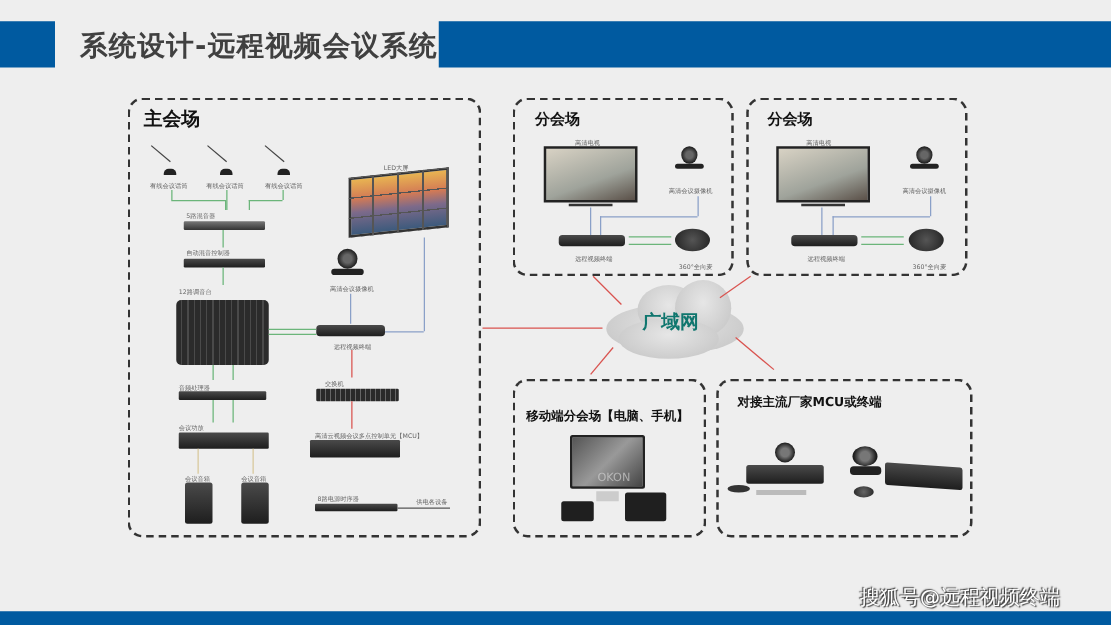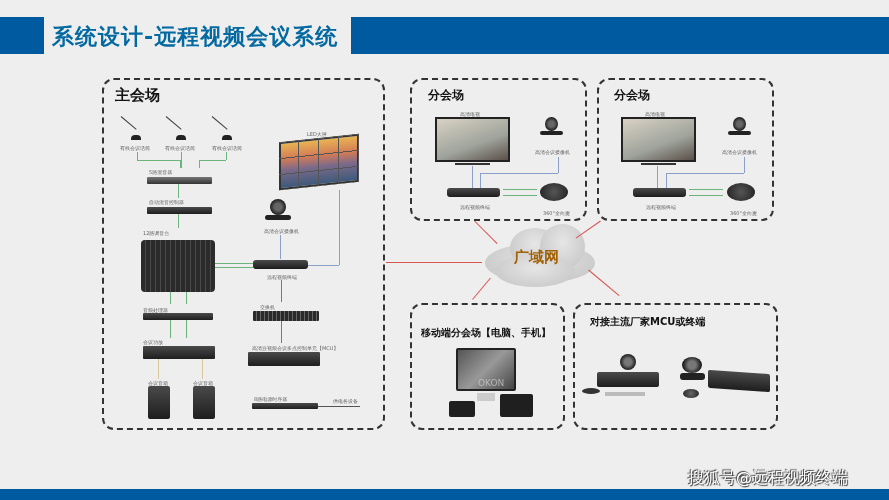--- a/index.html
+++ b/index.html
@@ -1,29 +1,29 @@
 <!DOCTYPE html>
 <html><head>
 <meta charset="utf-8">
 <style>
   *{box-sizing:border-box;margin:0;padding:0}
   body{width:889px;height:500px;overflow:hidden;background:#eeeeee;font-family:"DejaVu Sans","Liberation Sans",sans-serif;position:relative;color:#222}
   .abs{position:absolute}
   .bar{background:#005aa0}
-  .title{position:absolute;left:52px;top:22px;font-size:22px;font-weight:bold;color:#0369a1;letter-spacing:1px}
+  .title{position:absolute;left:64px;top:22px;font-size:22px;font-weight:bold;color:#404040;letter-spacing:1px}
   .panel{position:absolute;border:2px dashed #333;border-radius:12px}
   .ptitle{position:absolute;font-weight:bold;color:#111}
   .lbl{position:absolute;font-size:5px;color:#666;white-space:nowrap}
   .dev{position:absolute;background:linear-gradient(#4a4a4a,#1e1e1e);border-radius:1px}
   .vl{position:absolute;width:1px}
   .hl{position:absolute;height:1px}
   .g{background:#6bb57a}.r{background:#d9534f}.b{background:#8aa0c8}.y{background:#d8c79a}.k{background:#555}
   .screen{position:absolute;background:linear-gradient(160deg,#d8d2c4,#9fa39b 60%,#5a5048);border:2px solid #222}
   .cloud{position:absolute;background:radial-gradient(ellipse at 50% 40%,#e6e6e6,#c2c2c2);border-radius:50%}
-  .wan{position:absolute;left:514px;top:248px;font-size:15px;font-weight:bold;color:#a16207}
+  .wan{position:absolute;left:514px;top:248px;font-size:15px;font-weight:bold;color:#0f766e}
   .watermark{position:absolute;left:688px;top:468px;font-size:16px;color:#fff;text-shadow:1px 1px 1px #333,-1px -1px 1px #333}
 </style>
 </head>
 <body>
 
 <div class="abs bar" style="left:0;top:17px;width:44px;height:37px"></div>
 <div class="abs bar" style="left:351px;top:17px;width:538px;height:37px"></div>
 <div class="title">系统设计-远程视频会议系统</div>
 
 <div class="abs bar" style="left:0;top:489px;width:889px;height:11px"></div>

